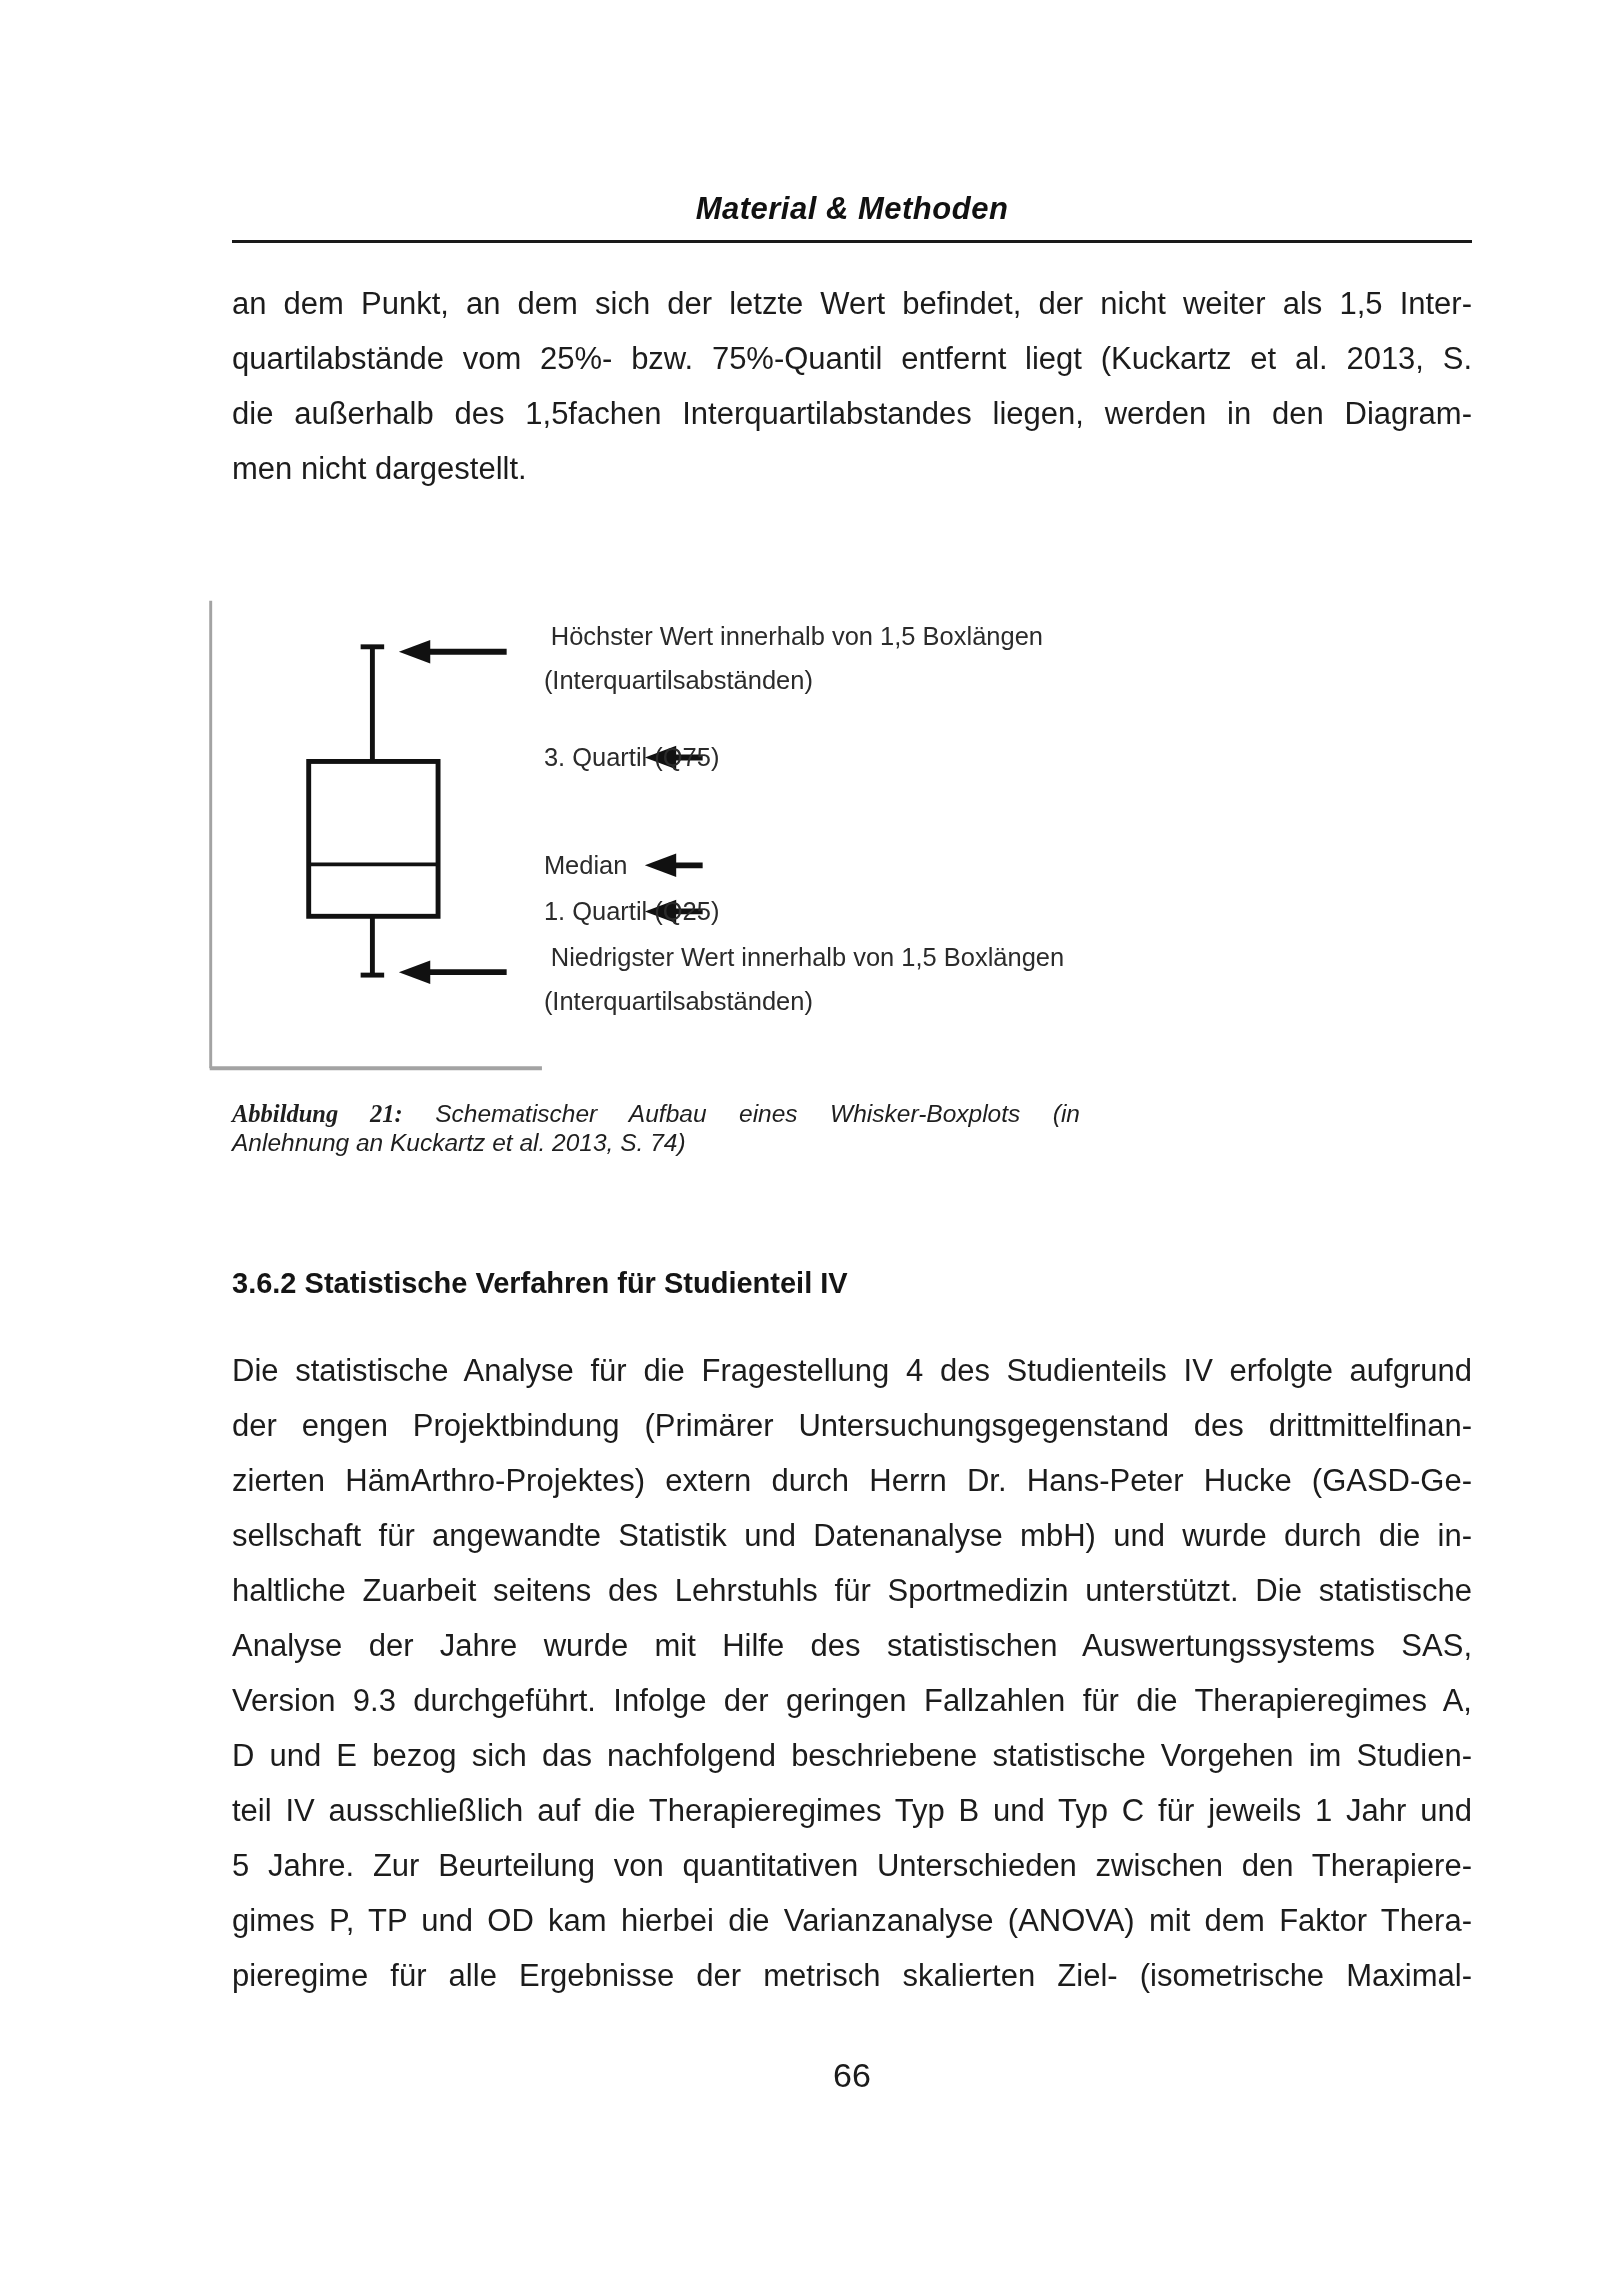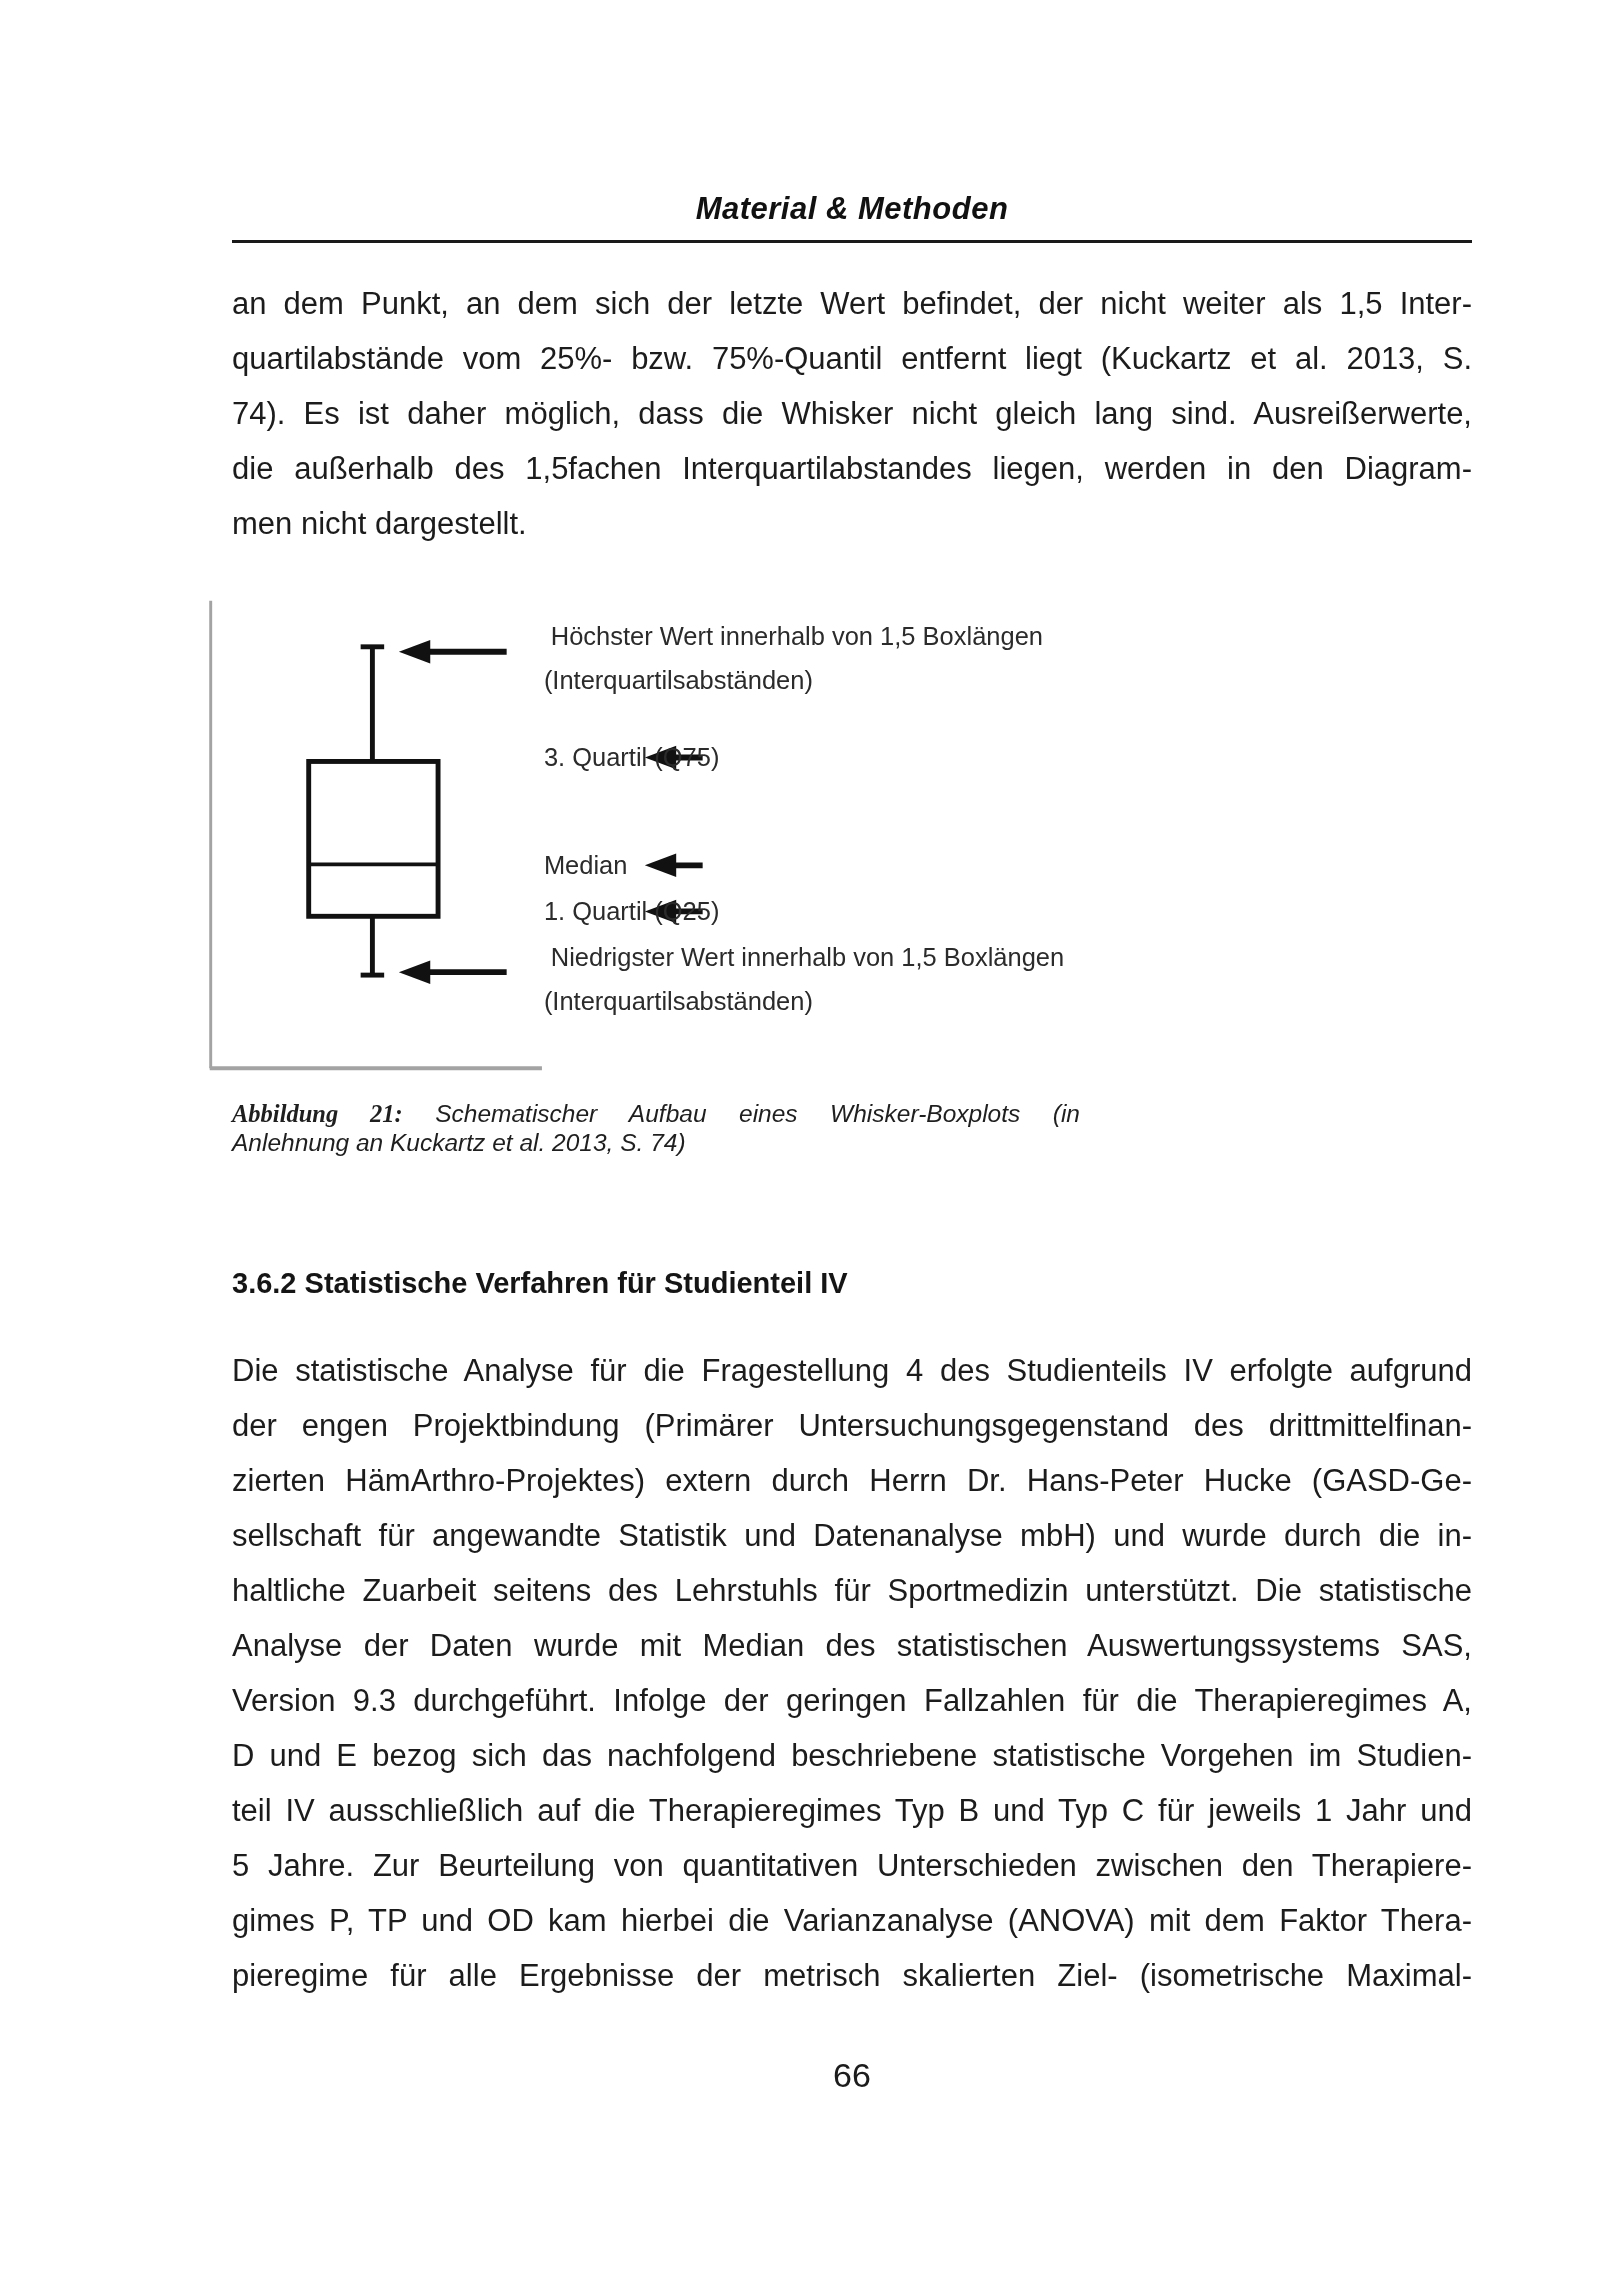--- a/index.html
+++ b/index.html
@@ -66,21 +66,20 @@
 <body>
 
 <div class="page">
 
   <div class="abs header-title">Material &amp; Methoden</div>
   <div class="abs header-rule"></div>
 
   <div class="abs para p1">
     <div class="bline just">an dem Punkt, an dem sich der letzte Wert befindet, der nicht weiter als 1,5 Inter-</div>
     <div class="bline just">quartilabstände vom 25%- bzw. 75%-Quantil entfernt liegt (Kuckartz et al. 2013, S.</div>
-    <div class="bline just">74). Es ist daher möglich, dass die Whisker nicht gleich lang sind. Ausreißerwerte,</div>
     <div class="bline just">die außerhalb des 1,5fachen Interquartilabstandes liegen, werden in den Diagram-</div>
     <div class="bline">men nicht dargestellt.</div>
   </div>
 
   <div class="abs figure-wrap">
     <svg width="931" height="490" viewBox="0 0 950 500">
 
       <line x1="15" y1="13" x2="15" y2="490" stroke="#a3a3a3" stroke-width="3"></line>
       <line x1="14" y1="490" x2="353" y2="490" stroke="#a3a3a3" stroke-width="4"></line>
 
@@ -123,21 +122,21 @@
   </div>
 
   <div class="abs section-heading">3.6.2 Statistische Verfahren für Studienteil IV</div>
 
   <div class="abs para p2">
     <div class="bline just">Die statistische Analyse für die Fragestellung 4 des Studienteils IV erfolgte aufgrund</div>
     <div class="bline just">der engen Projektbindung (Primärer Untersuchungsgegenstand des drittmittelfinan-</div>
     <div class="bline just">zierten HämArthro-Projektes) extern durch Herrn Dr. Hans-Peter Hucke (GASD-Ge-</div>
     <div class="bline just">sellschaft für angewandte Statistik und Datenanalyse mbH) und wurde durch die in-</div>
     <div class="bline just">haltliche Zuarbeit seitens des Lehrstuhls für Sportmedizin unterstützt. Die statistische</div>
-    <div class="bline just">Analyse der Daten wurde mit Median des statistischen Auswertungssystems SAS,</div>
+    <div class="bline just">Analyse der Jahre wurde mit Hilfe des statistischen Auswertungssystems SAS,</div>
     <div class="bline just">Version 9.3 durchgeführt. Infolge der geringen Fallzahlen für die Therapieregimes A,</div>
     <div class="bline just">D und E bezog sich das nachfolgend beschriebene statistische Vorgehen im Studien-</div>
     <div class="bline just">teil IV ausschließlich auf die Therapieregimes Typ B und Typ C für jeweils 1 Jahr und</div>
     <div class="bline just">5 Jahre. Zur Beurteilung von quantitativen Unterschieden zwischen den Therapiere-</div>
     <div class="bline just">gimes P, TP und OD kam hierbei die Varianzanalyse (ANOVA) mit dem Faktor Thera-</div>
     <div class="bline just">pieregime für alle Ergebnisse der metrisch skalierten Ziel- (isometrische Maximal-</div>
   </div>
 
   <div class="abs page-number">66</div>
 

